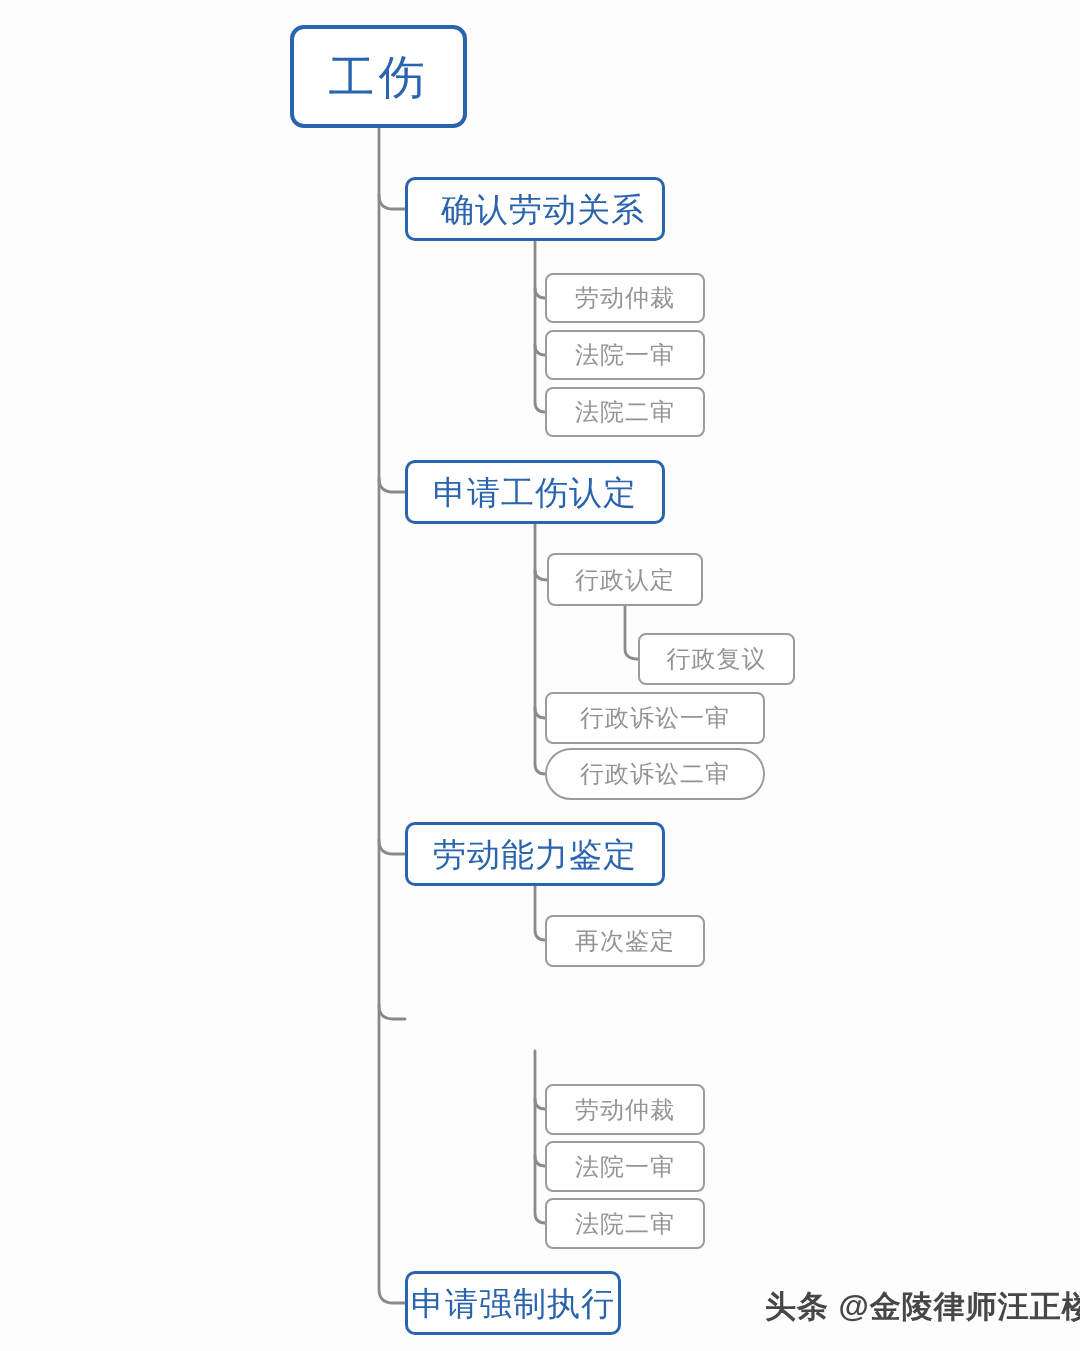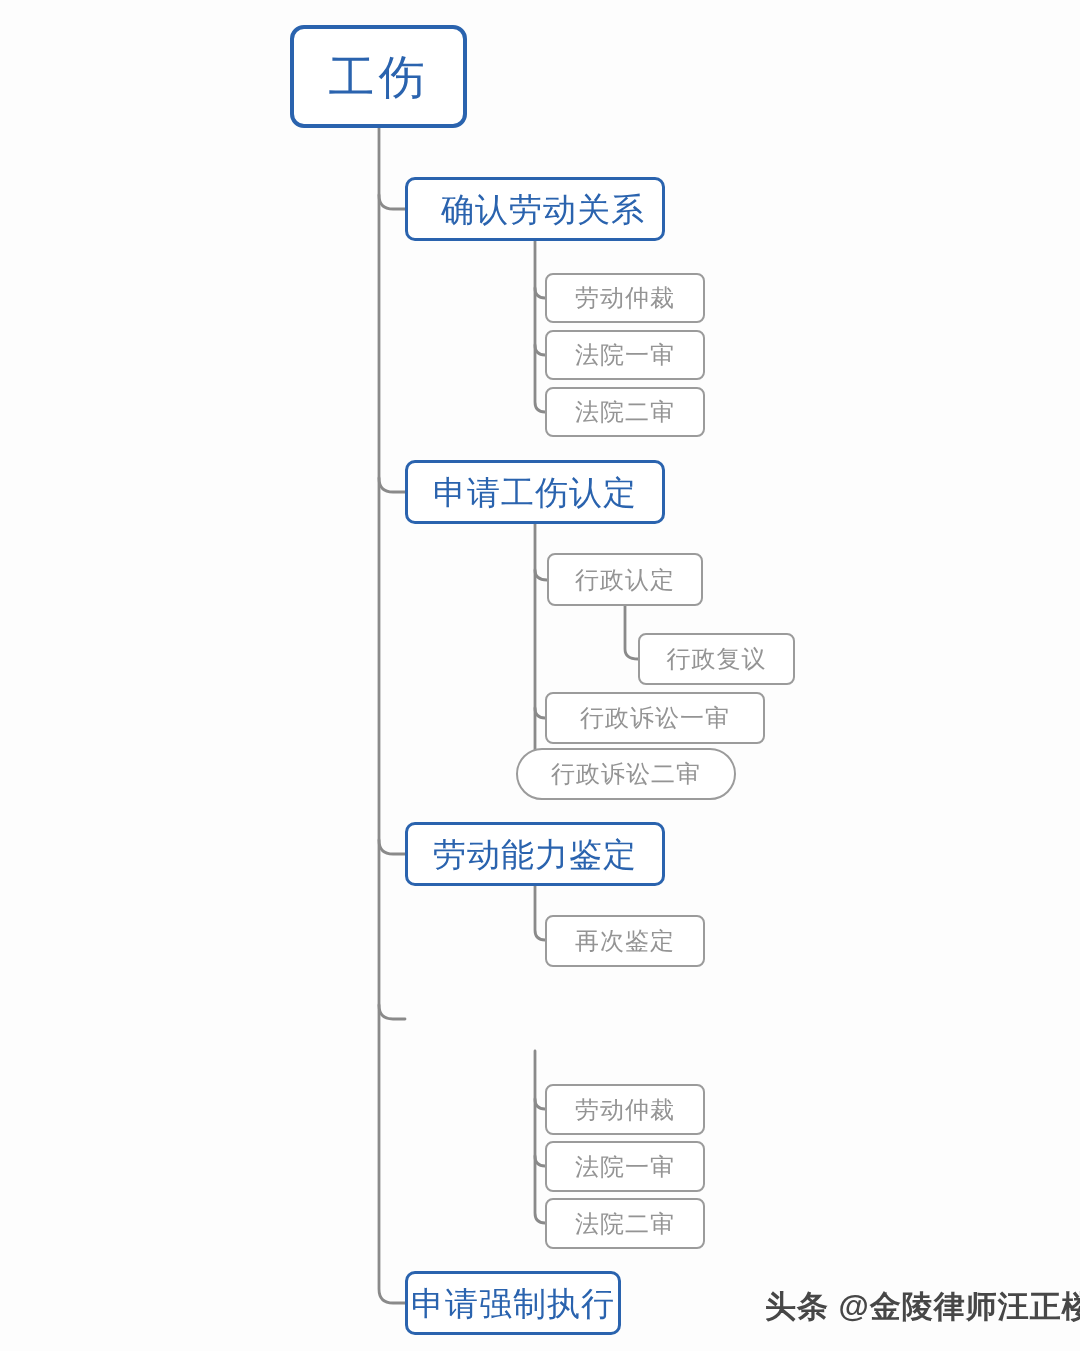--- a/index.html
+++ b/index.html
@@ -110,21 +110,21 @@
 
   <div class="node node-blue" style="left:405px; top:177px; width:260px; height:64px;padding-left:16px;">确认劳动关系</div>
   <div class="node node-gray" style="left:545px; top:273px; width:160px; height:50px;">劳动仲裁</div>
   <div class="node node-gray" style="left:545px; top:330px; width:160px; height:50px;">法院一审</div>
   <div class="node node-gray" style="left:545px; top:387px; width:160px; height:50px;">法院二审</div>
 
   <div class="node node-blue" style="left:405px; top:460px; width:260px; height:64px;">申请工伤认定</div>
   <div class="node node-gray" style="left:547px; top:553px; width:156px; height:53px;">行政认定</div>
   <div class="node node-gray" style="left:638px; top:633px; width:157px; height:52px;">行政复议</div>
   <div class="node node-gray" style="left:545px; top:692px; width:220px; height:52px;">行政诉讼一审</div>
-  <div class="node node-gray" style="left:516px; top:748px; width:220px; height:52px;border-radius:26px;">行政诉讼二审</div>
+  <div class="node node-gray" style="left:545px; top:748px; width:220px; height:52px;border-radius:26px;">行政诉讼二审</div>
 
   <div class="node node-blue" style="left:405px; top:822px; width:260px; height:64px;">劳动能力鉴定</div>
   <div class="node node-gray" style="left:545px; top:915px; width:160px; height:52px;">再次鉴定</div>
 
   <div class="node node-gray" style="left:545px; top:1084px; width:160px; height:51px;">劳动仲裁</div>
   <div class="node node-gray" style="left:545px; top:1141px; width:160px; height:51px;">法院一审</div>
   <div class="node node-gray" style="left:545px; top:1198px; width:160px; height:51px;">法院二审</div>
 
   <div class="node node-blue" style="left:405px; top:1271px; width:216px; height:64px;">申请强制执行</div>
 

